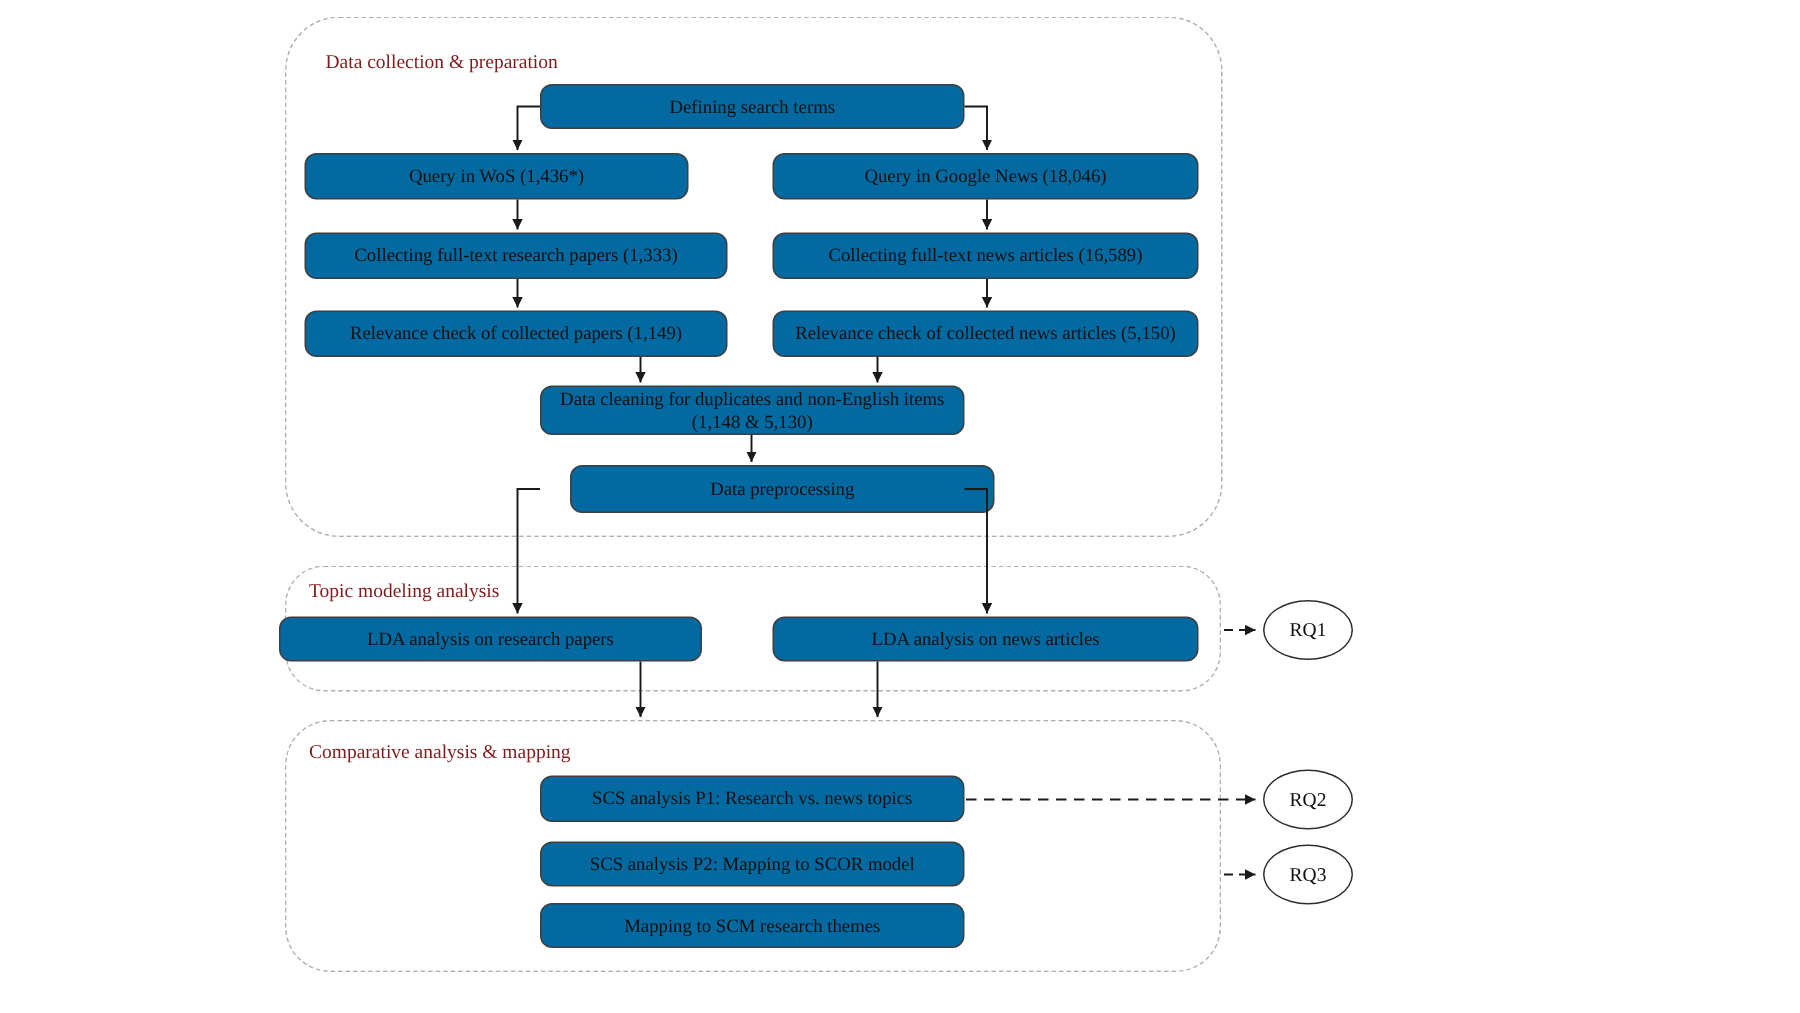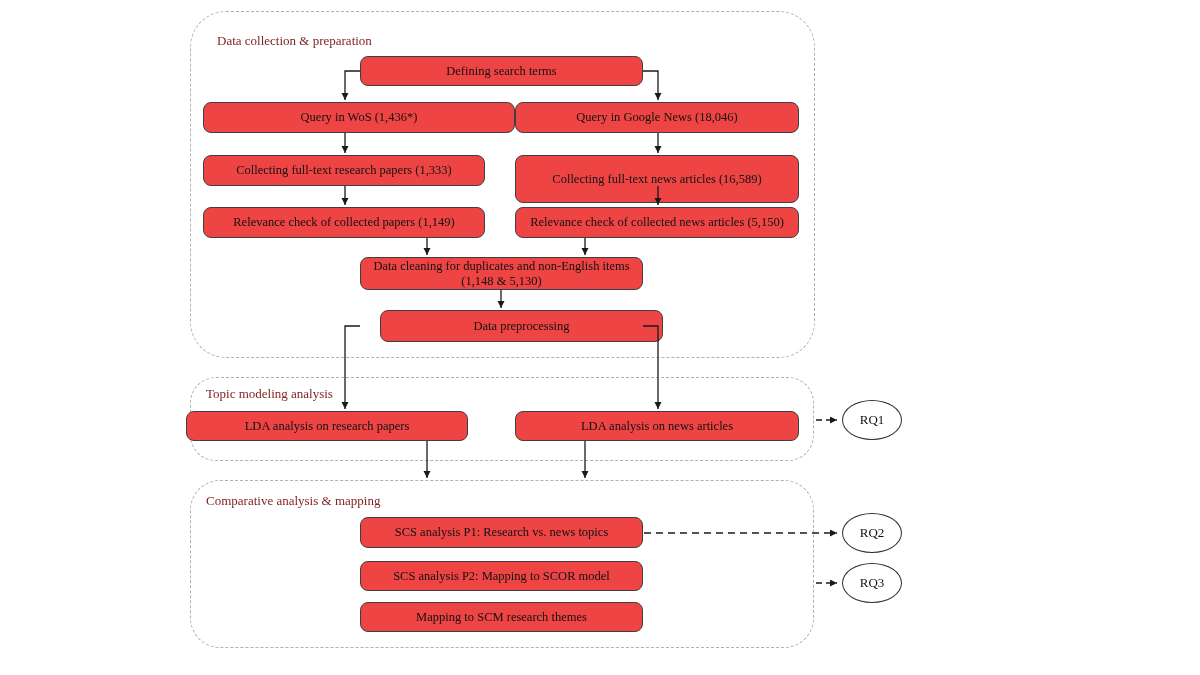--- a/index.html
+++ b/index.html
@@ -7,21 +7,21 @@
     position:relative;width:1200px;height:675px;background:#ffffff;overflow:hidden;
     font-family:"Liberation Serif","DejaVu Serif",serif;color:#111111;
   }
   .container{
     position:absolute;border:1.4px dashed #b0b0b0;background:transparent;box-sizing:border-box;
   }
   .section-title{
     position:absolute;font-size:13px;color:#7f1d1d;white-space:nowrap;
   }
   .node{
-    position:absolute;box-sizing:border-box;background:#ef4444;border:1.4px solid #3f3f3f;border-radius:8px;
+    position:absolute;box-sizing:border-box;background:#0369a1;border:1.4px solid #3f3f3f;border-radius:8px;
     display:flex;align-items:center;justify-content:center;text-align:center;
     font-size:12.5px;color:#111111;line-height:1.18;padding:1px 6px;
   }
   .node .two-line{display:block;width:100%;}
   .ellipse{
     position:absolute;box-sizing:border-box;background:#ffffff;border:1.2px solid #303030;border-radius:50%;
     display:flex;align-items:center;justify-content:center;font-size:13px;color:#111111;
   }
   #connectors{position:absolute;left:0;top:0;pointer-events:none;}
 </style>
@@ -33,25 +33,25 @@
   <div class="container" style="left:190px;top:11px;width:625px;height:347px;border-radius:36px;"></div>
   <div class="container" style="left:190px;top:377px;width:624px;height:84px;border-radius:26px;"></div>
   <div class="container" style="left:190px;top:480px;width:624px;height:168px;border-radius:30px;"></div>
 
   <div class="section-title" style="left:217px;top:33px;">Data collection &amp; preparation</div>
   <div class="section-title" style="left:206px;top:386px;font-family:Liberation Serif, serif;">Topic modeling analysis</div>
   <div class="section-title" style="left:206px;top:493px;">Comparative analysis &amp; mapping</div>
 
   <div class="node" style="left:360px;top:56px;width:283px;height:30px;">Defining search terms</div>
 
-  <div class="node" style="left:203px;top:102px;width:312px;height:31px;">Query in WoS (1,436*)</div>
+  <div class="node" style="left:203px;top:102px;width:256px;height:31px;">Query in WoS (1,436*)</div>
   <div class="node" style="left:515px;top:102px;width:284px;height:31px;">Query in Google News (18,046)</div>
 
   <div class="node" style="left:203px;top:155px;width:282px;height:31px;">Collecting full-text research papers (1,333)</div>
-  <div class="node" style="left:515px;top:155px;width:284px;height:48px;">Collecting full-text news articles (16,589)</div>
+  <div class="node" style="left:515px;top:155px;width:284px;height:31px;">Collecting full-text news articles (16,589)</div>
 
   <div class="node" style="left:203px;top:207px;width:282px;height:31px;">Relevance check of collected papers (1,149)</div>
   <div class="node" style="left:515px;top:207px;width:284px;height:31px;">Relevance check of collected news articles (5,150)</div>
 
   <div class="node" style="left:360px;top:257px;width:283px;height:33px;">
     <span class="two-line">
       <span>Data cleaning for duplicates and non-English items</span><br>
       <span>(1,148 &amp; 5,130)</span>
     </span>
   </div>

